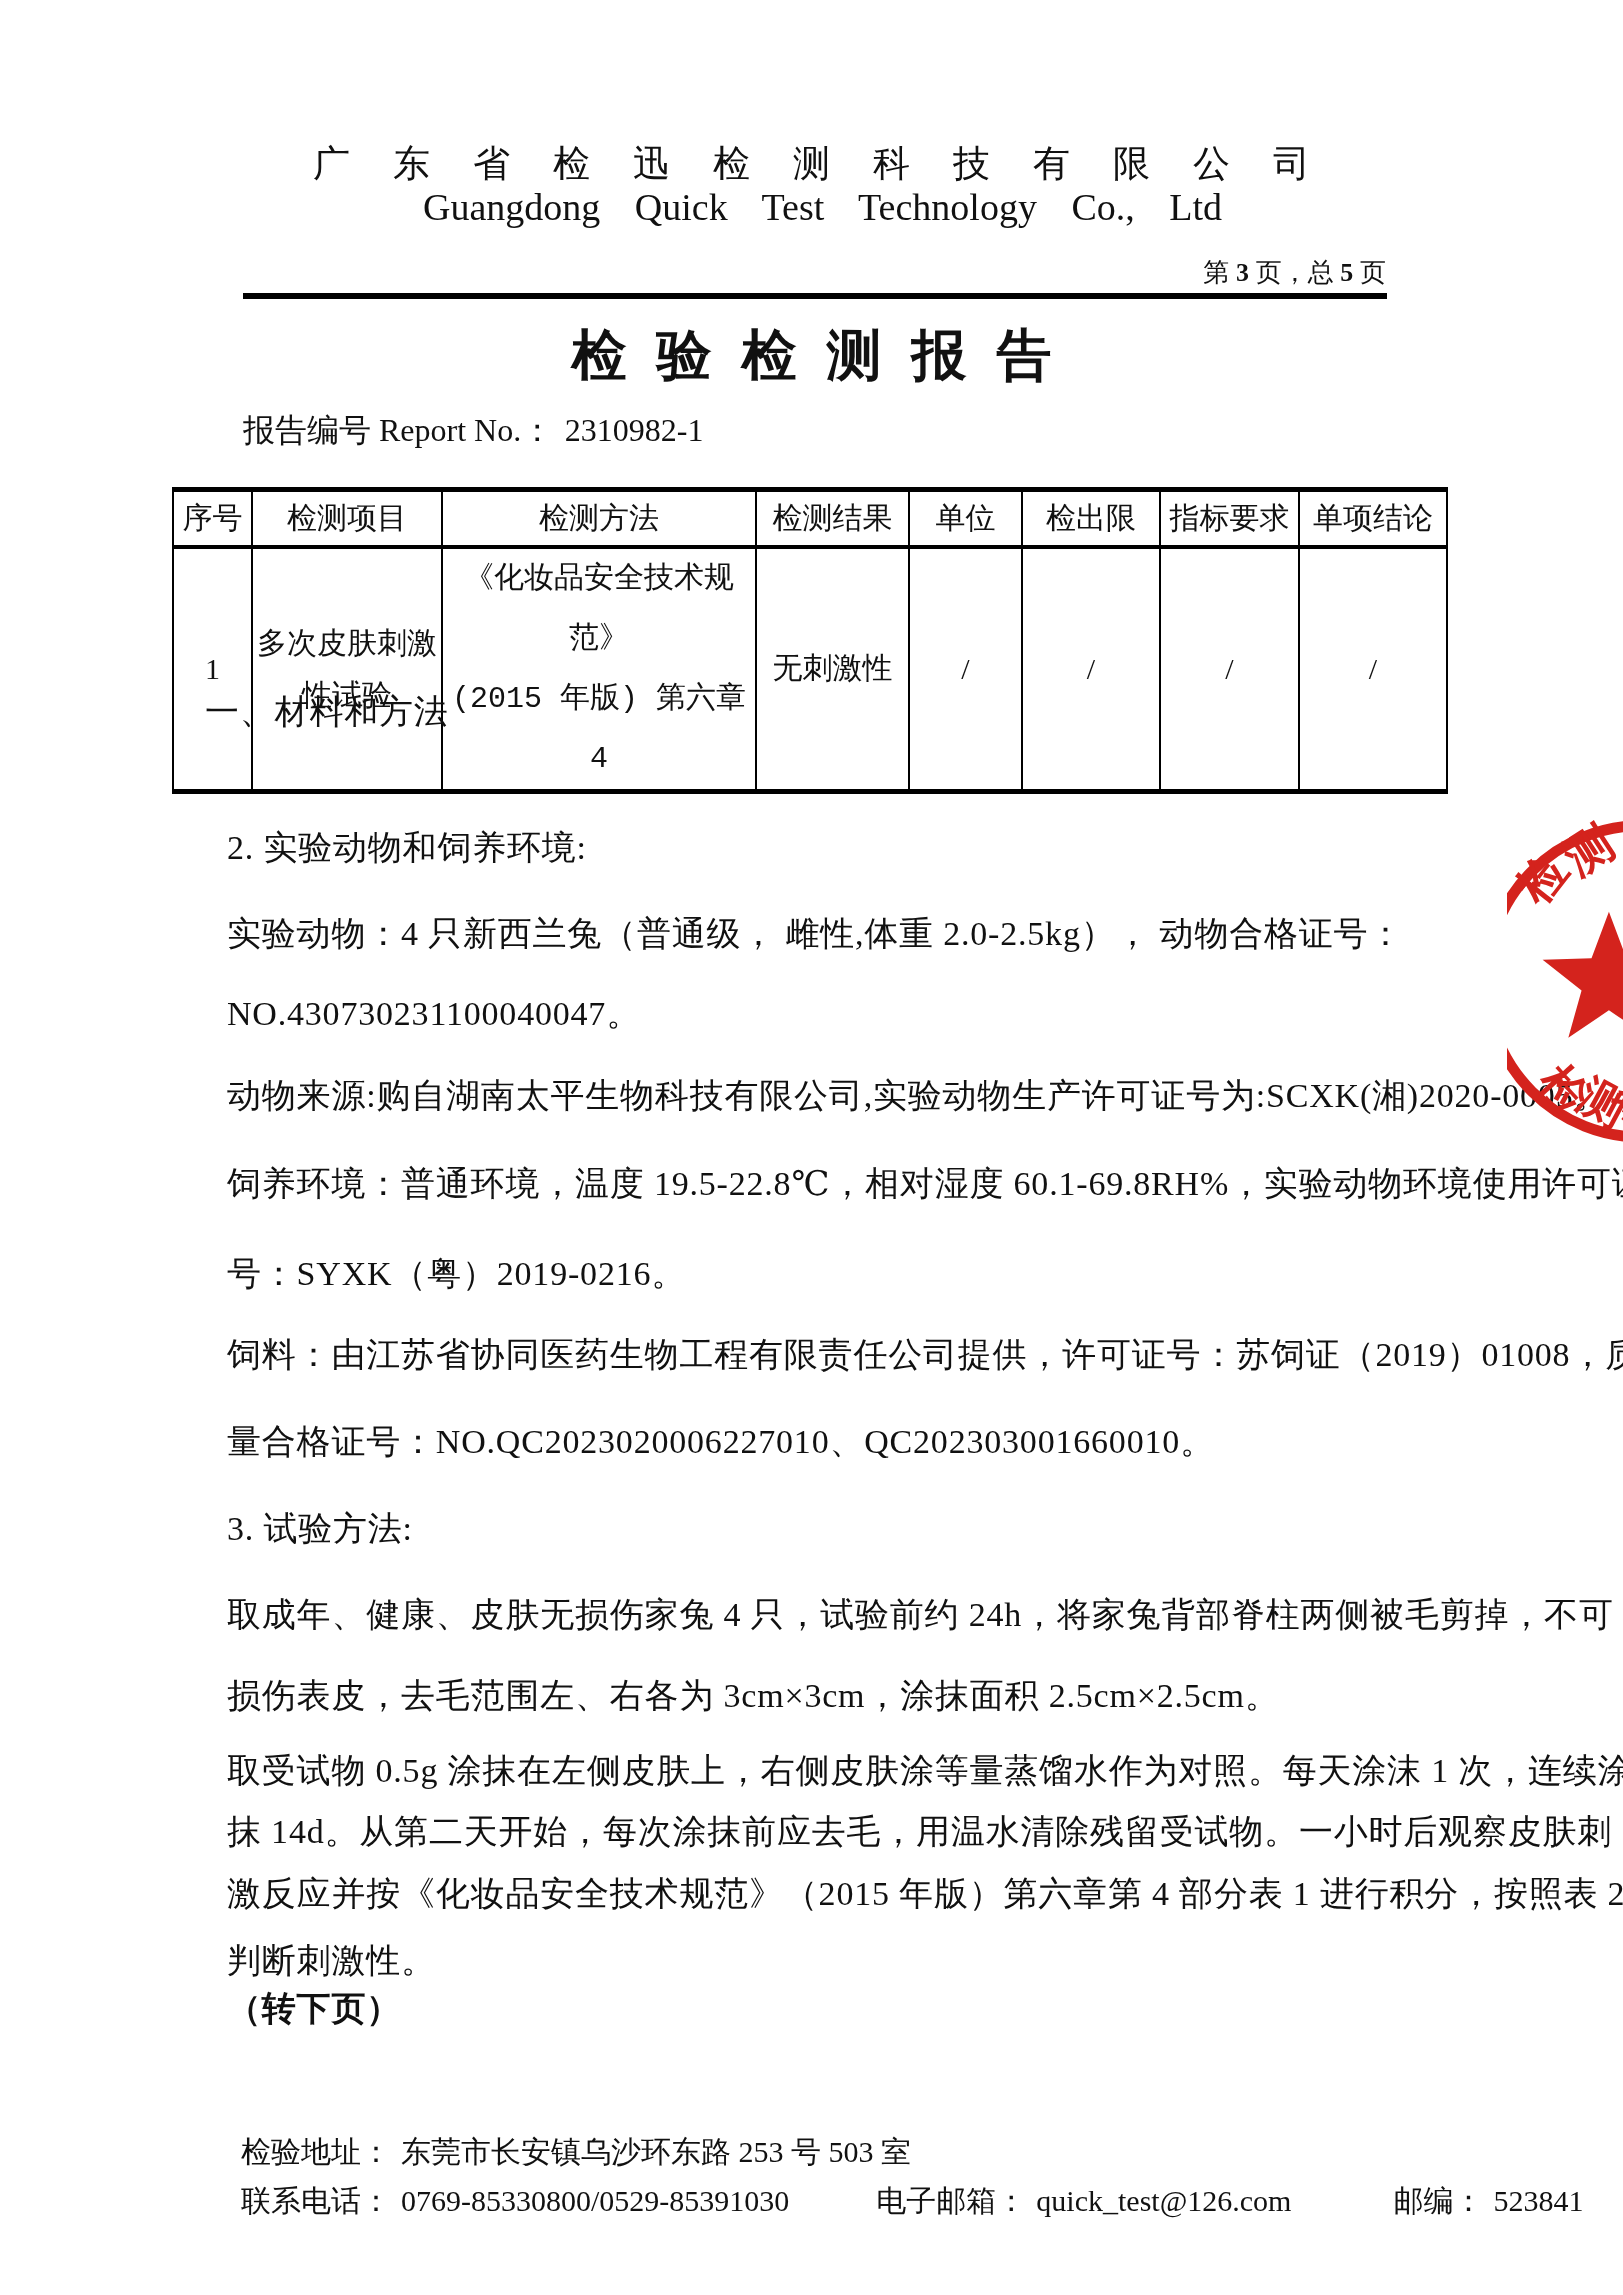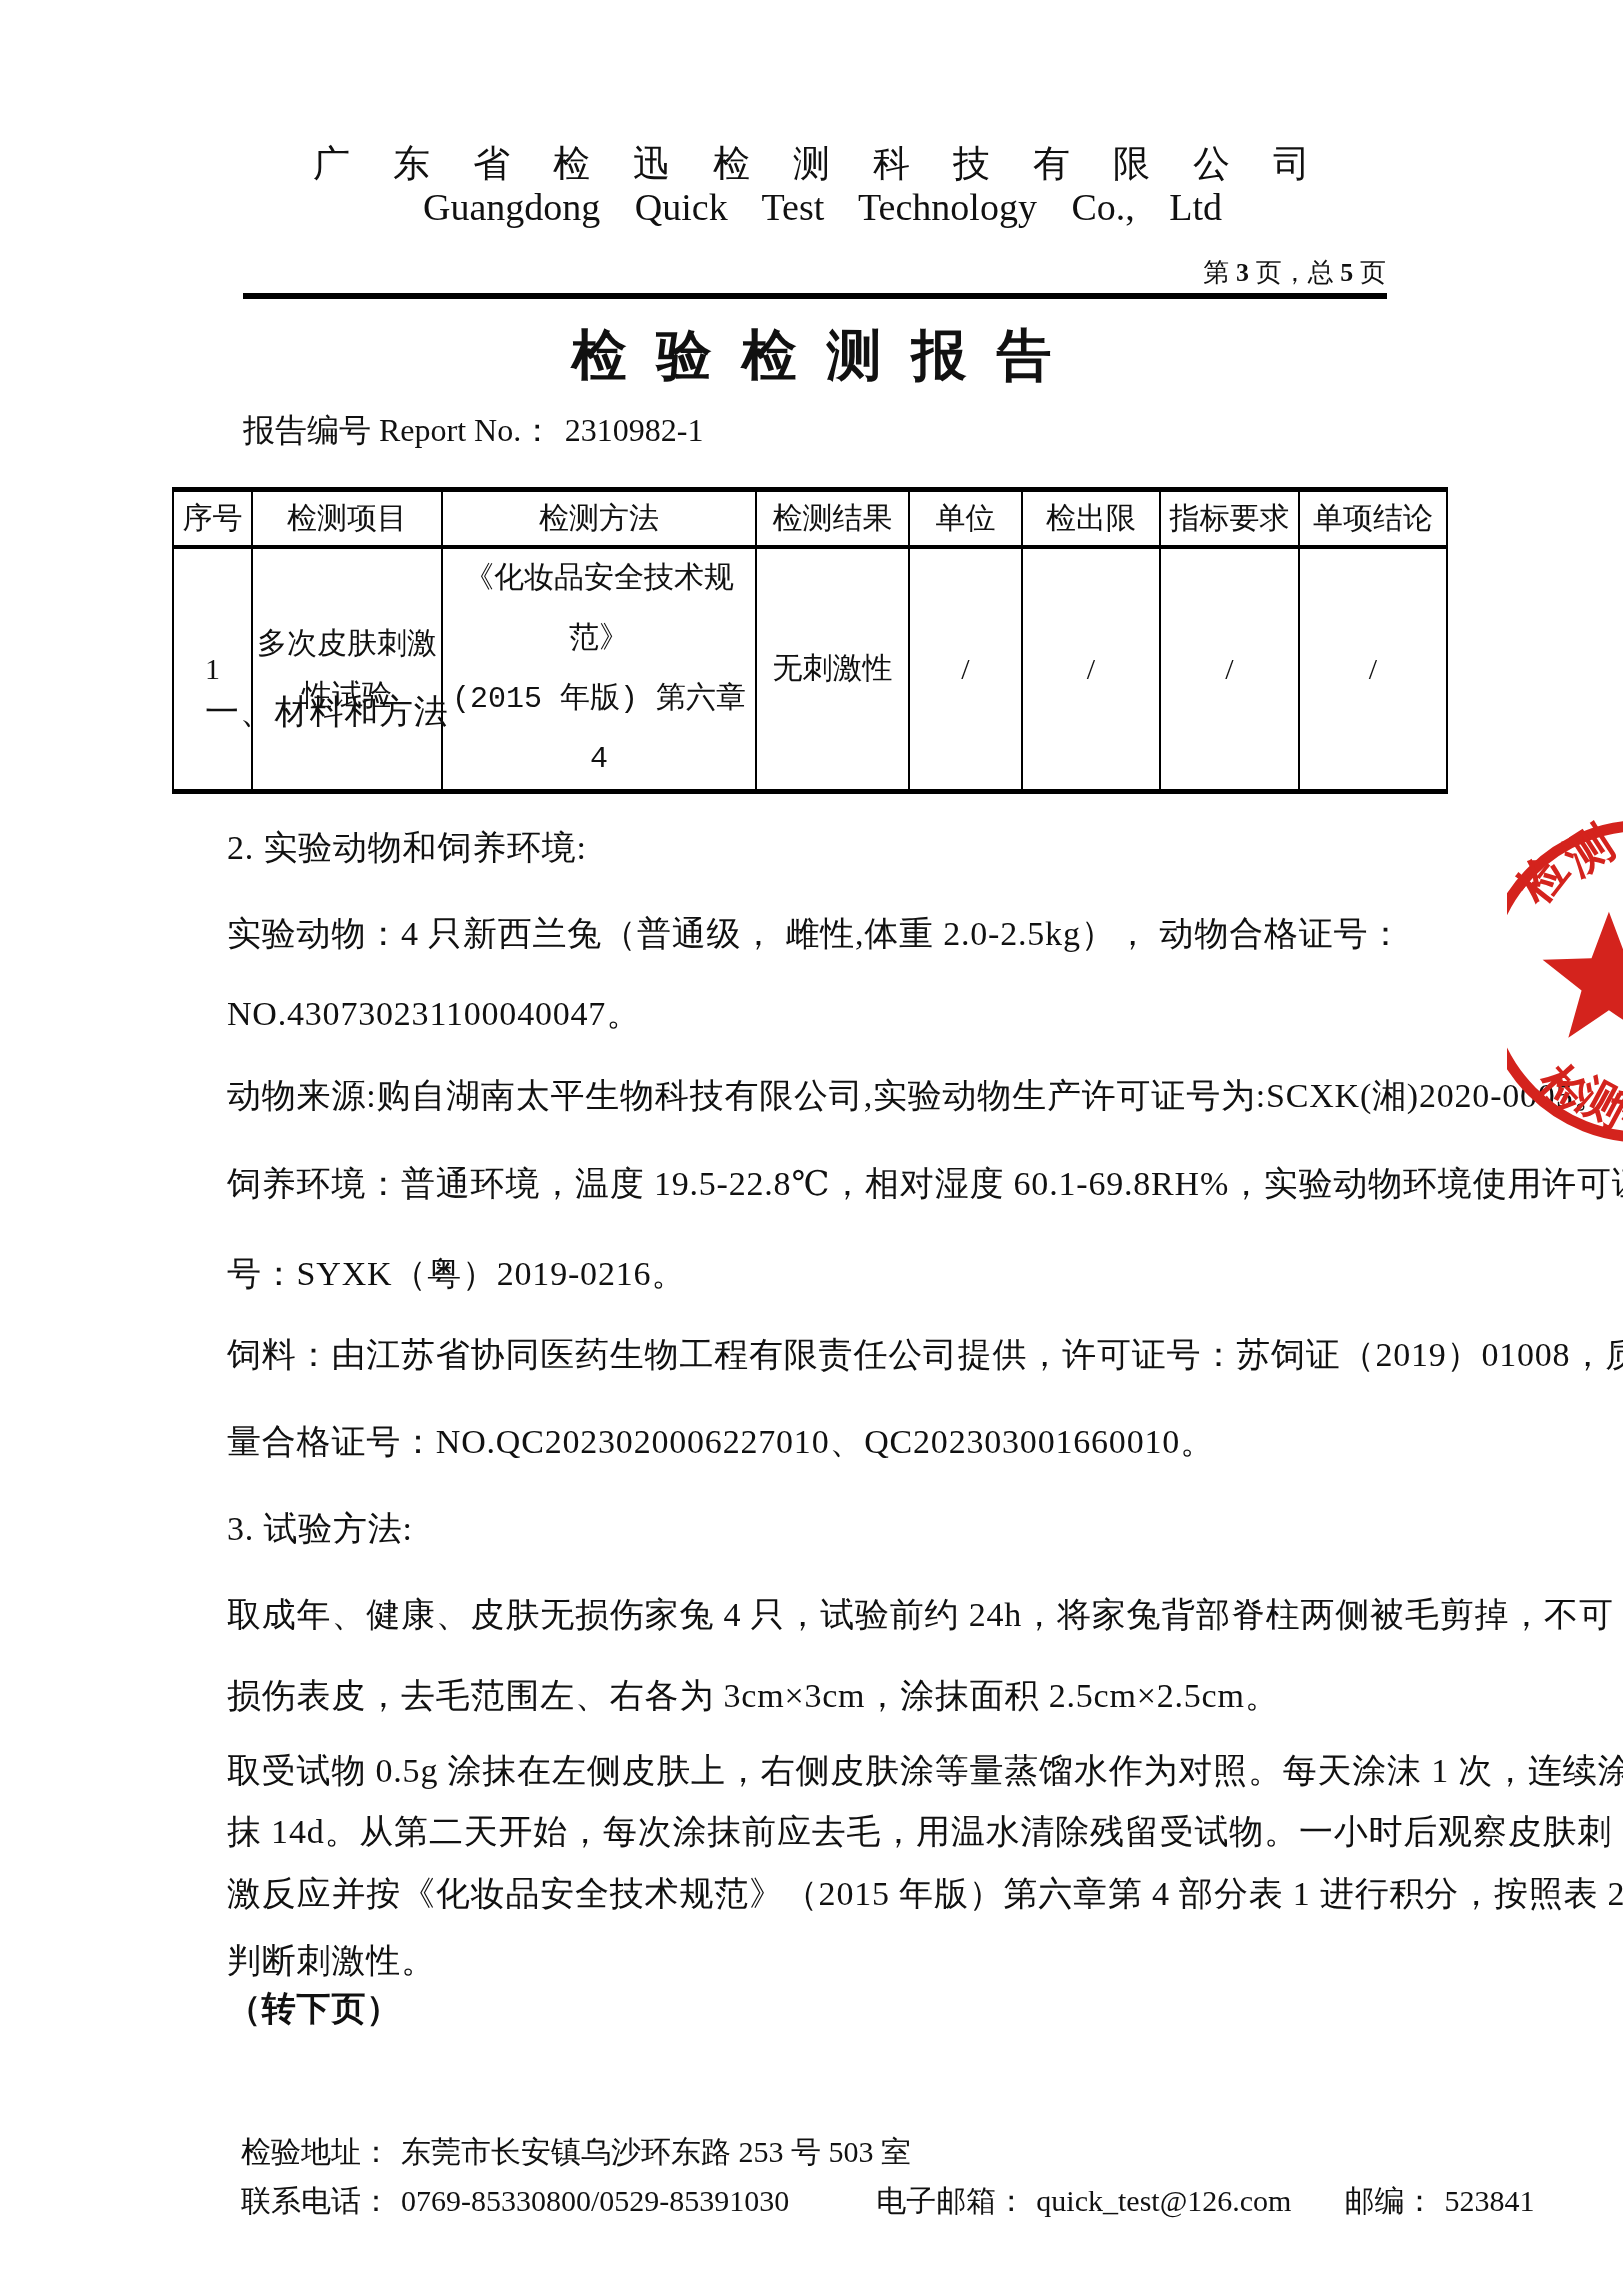--- a/index.html
+++ b/index.html
@@ -76,21 +76,21 @@
   .bl14{top:1809px;}
   .bl15{top:1871px;}
   .bl16{top:1938px;}
   .bl17{top:1986px;font-weight:bold;}
   
   .footer-line{position:absolute;left:241px;font-size:30px;white-space:nowrap;}
   .fl1{top:2132px;}
   .fl2{top:2181px;}
   .fl2 .gap-a{margin-left:10px;}
   .fl2 .email-label{margin-left:87px;}
-  .fl2 .post-label{margin-left:53px;}
+  .fl2 .post-label{margin-left:102px;}
   .footer-line .val{margin-left:10px;}
   
   .stamp{position:absolute;top:794px;left:1507px;width:116px;height:383px;}
   .stamp svg{display:block;}
 </style>
 </head>
 <body>
 
 <div class="page">
 

